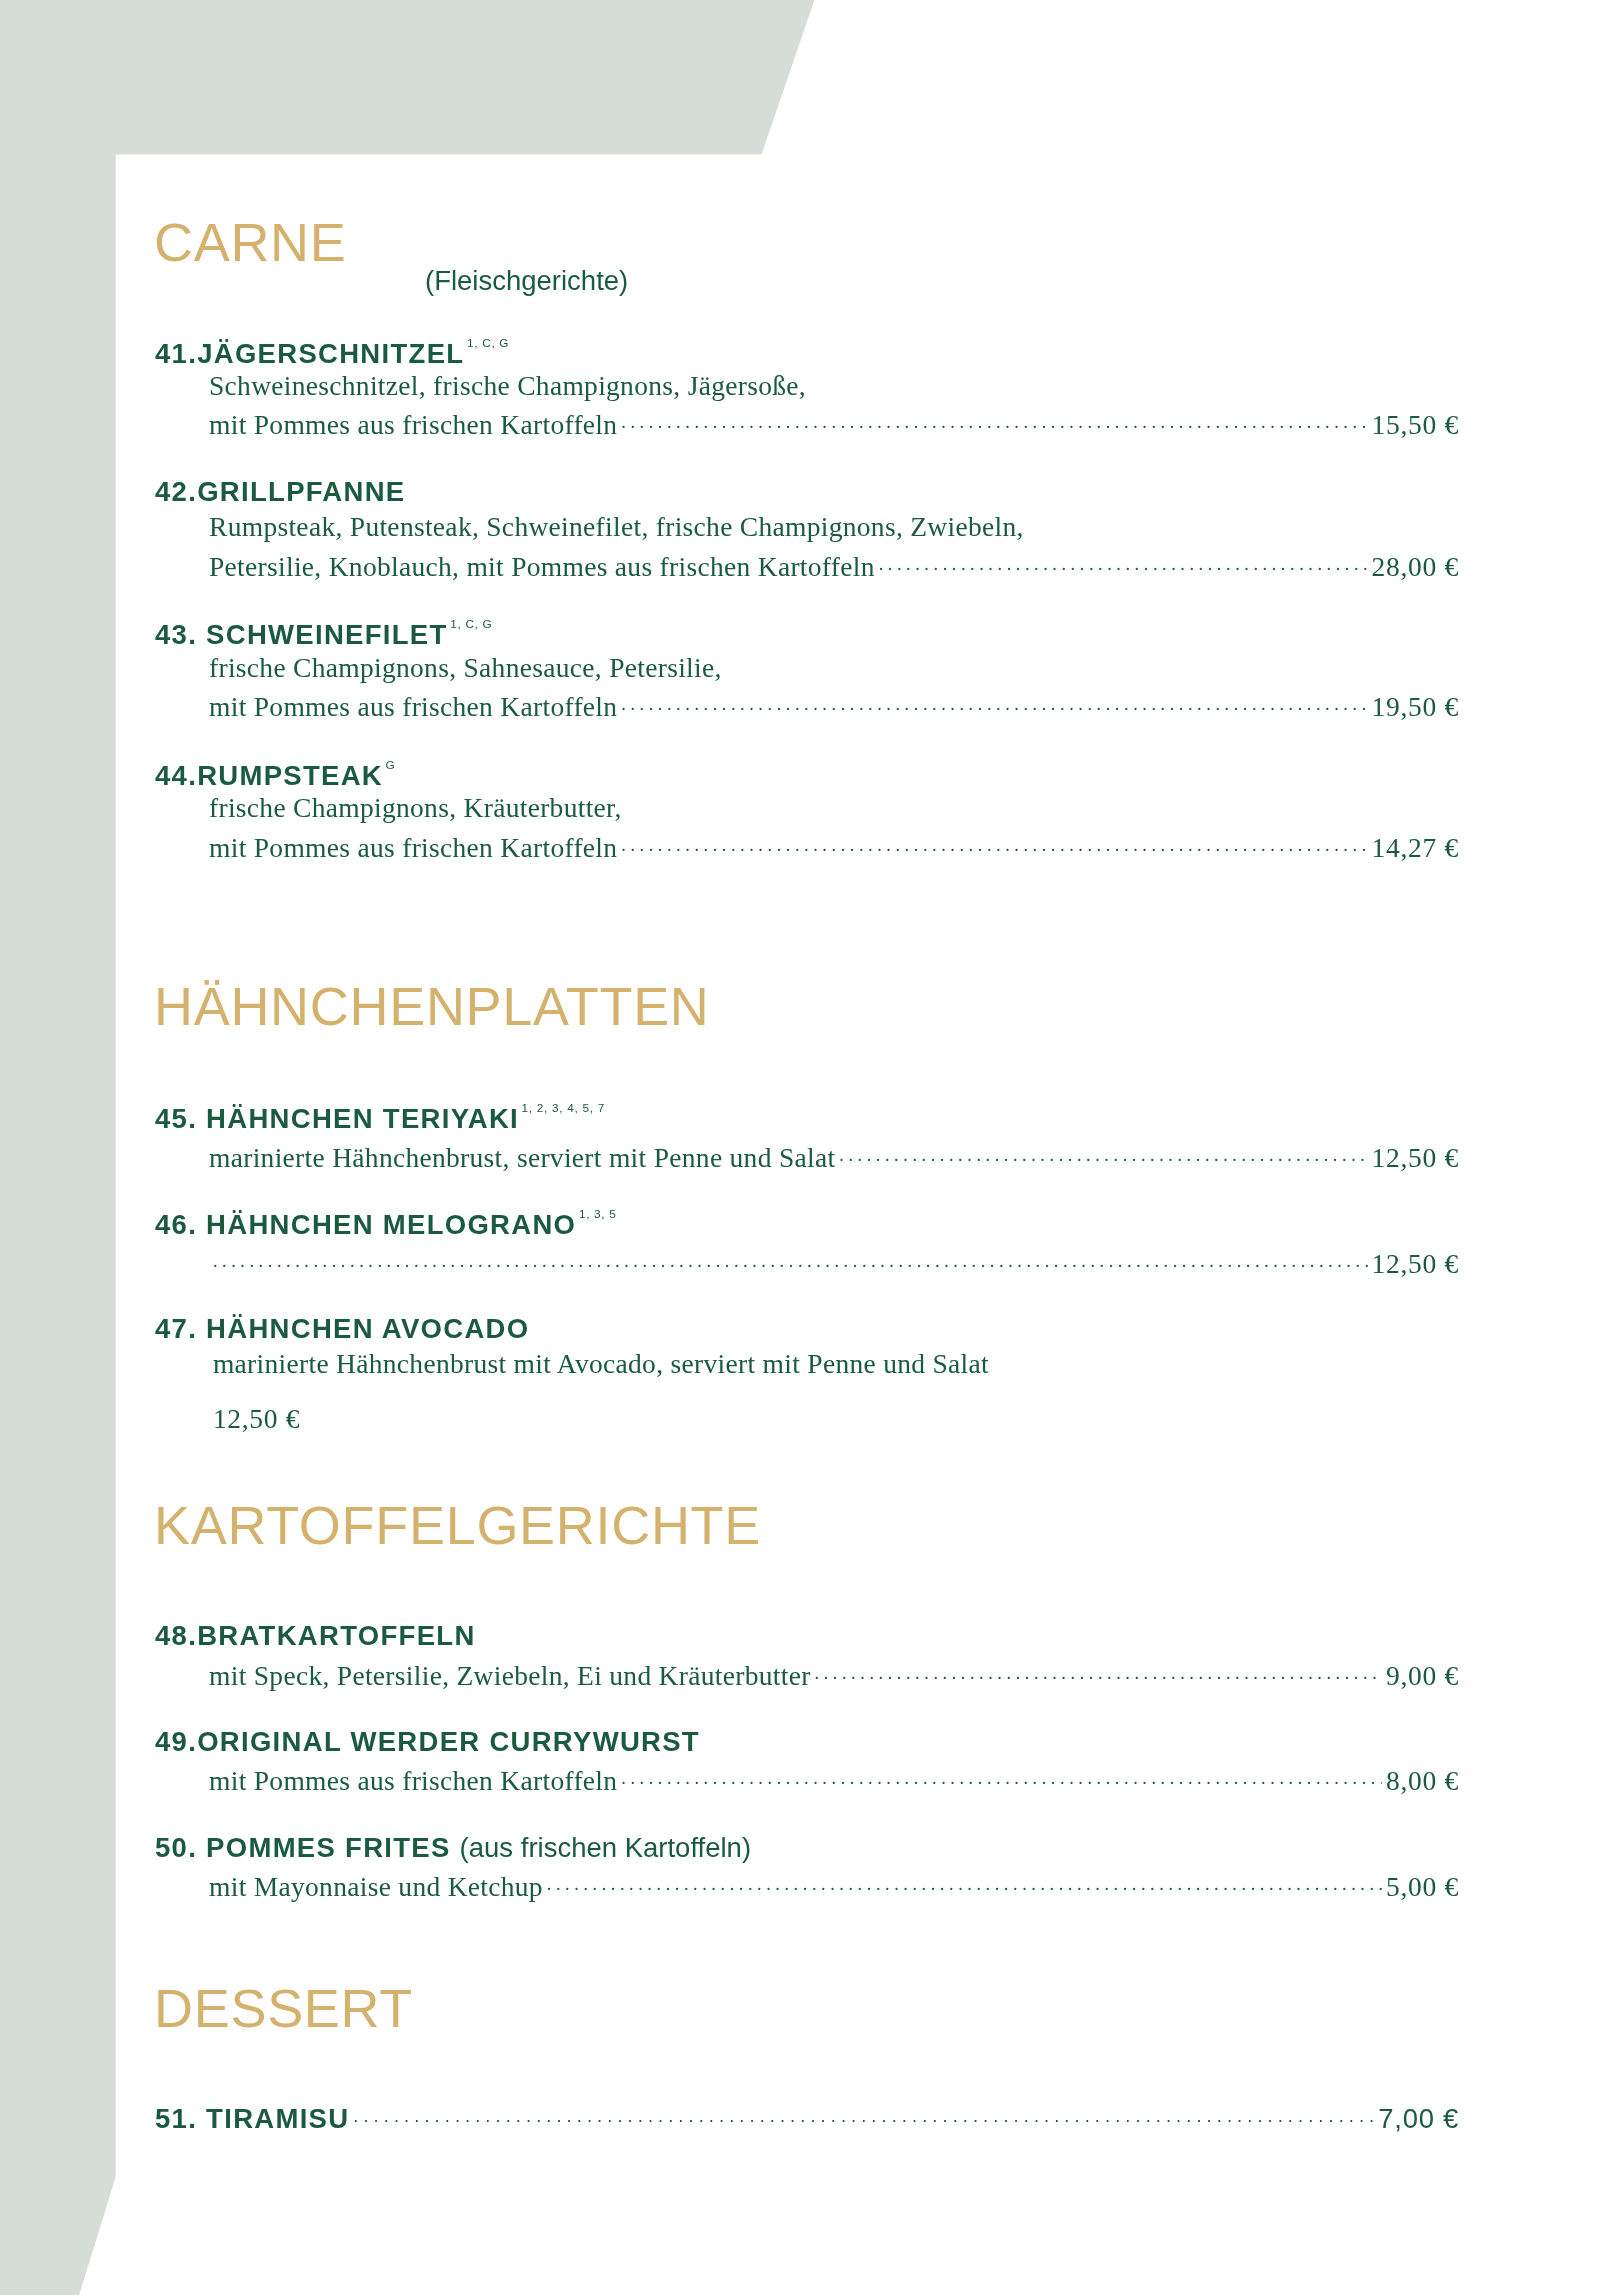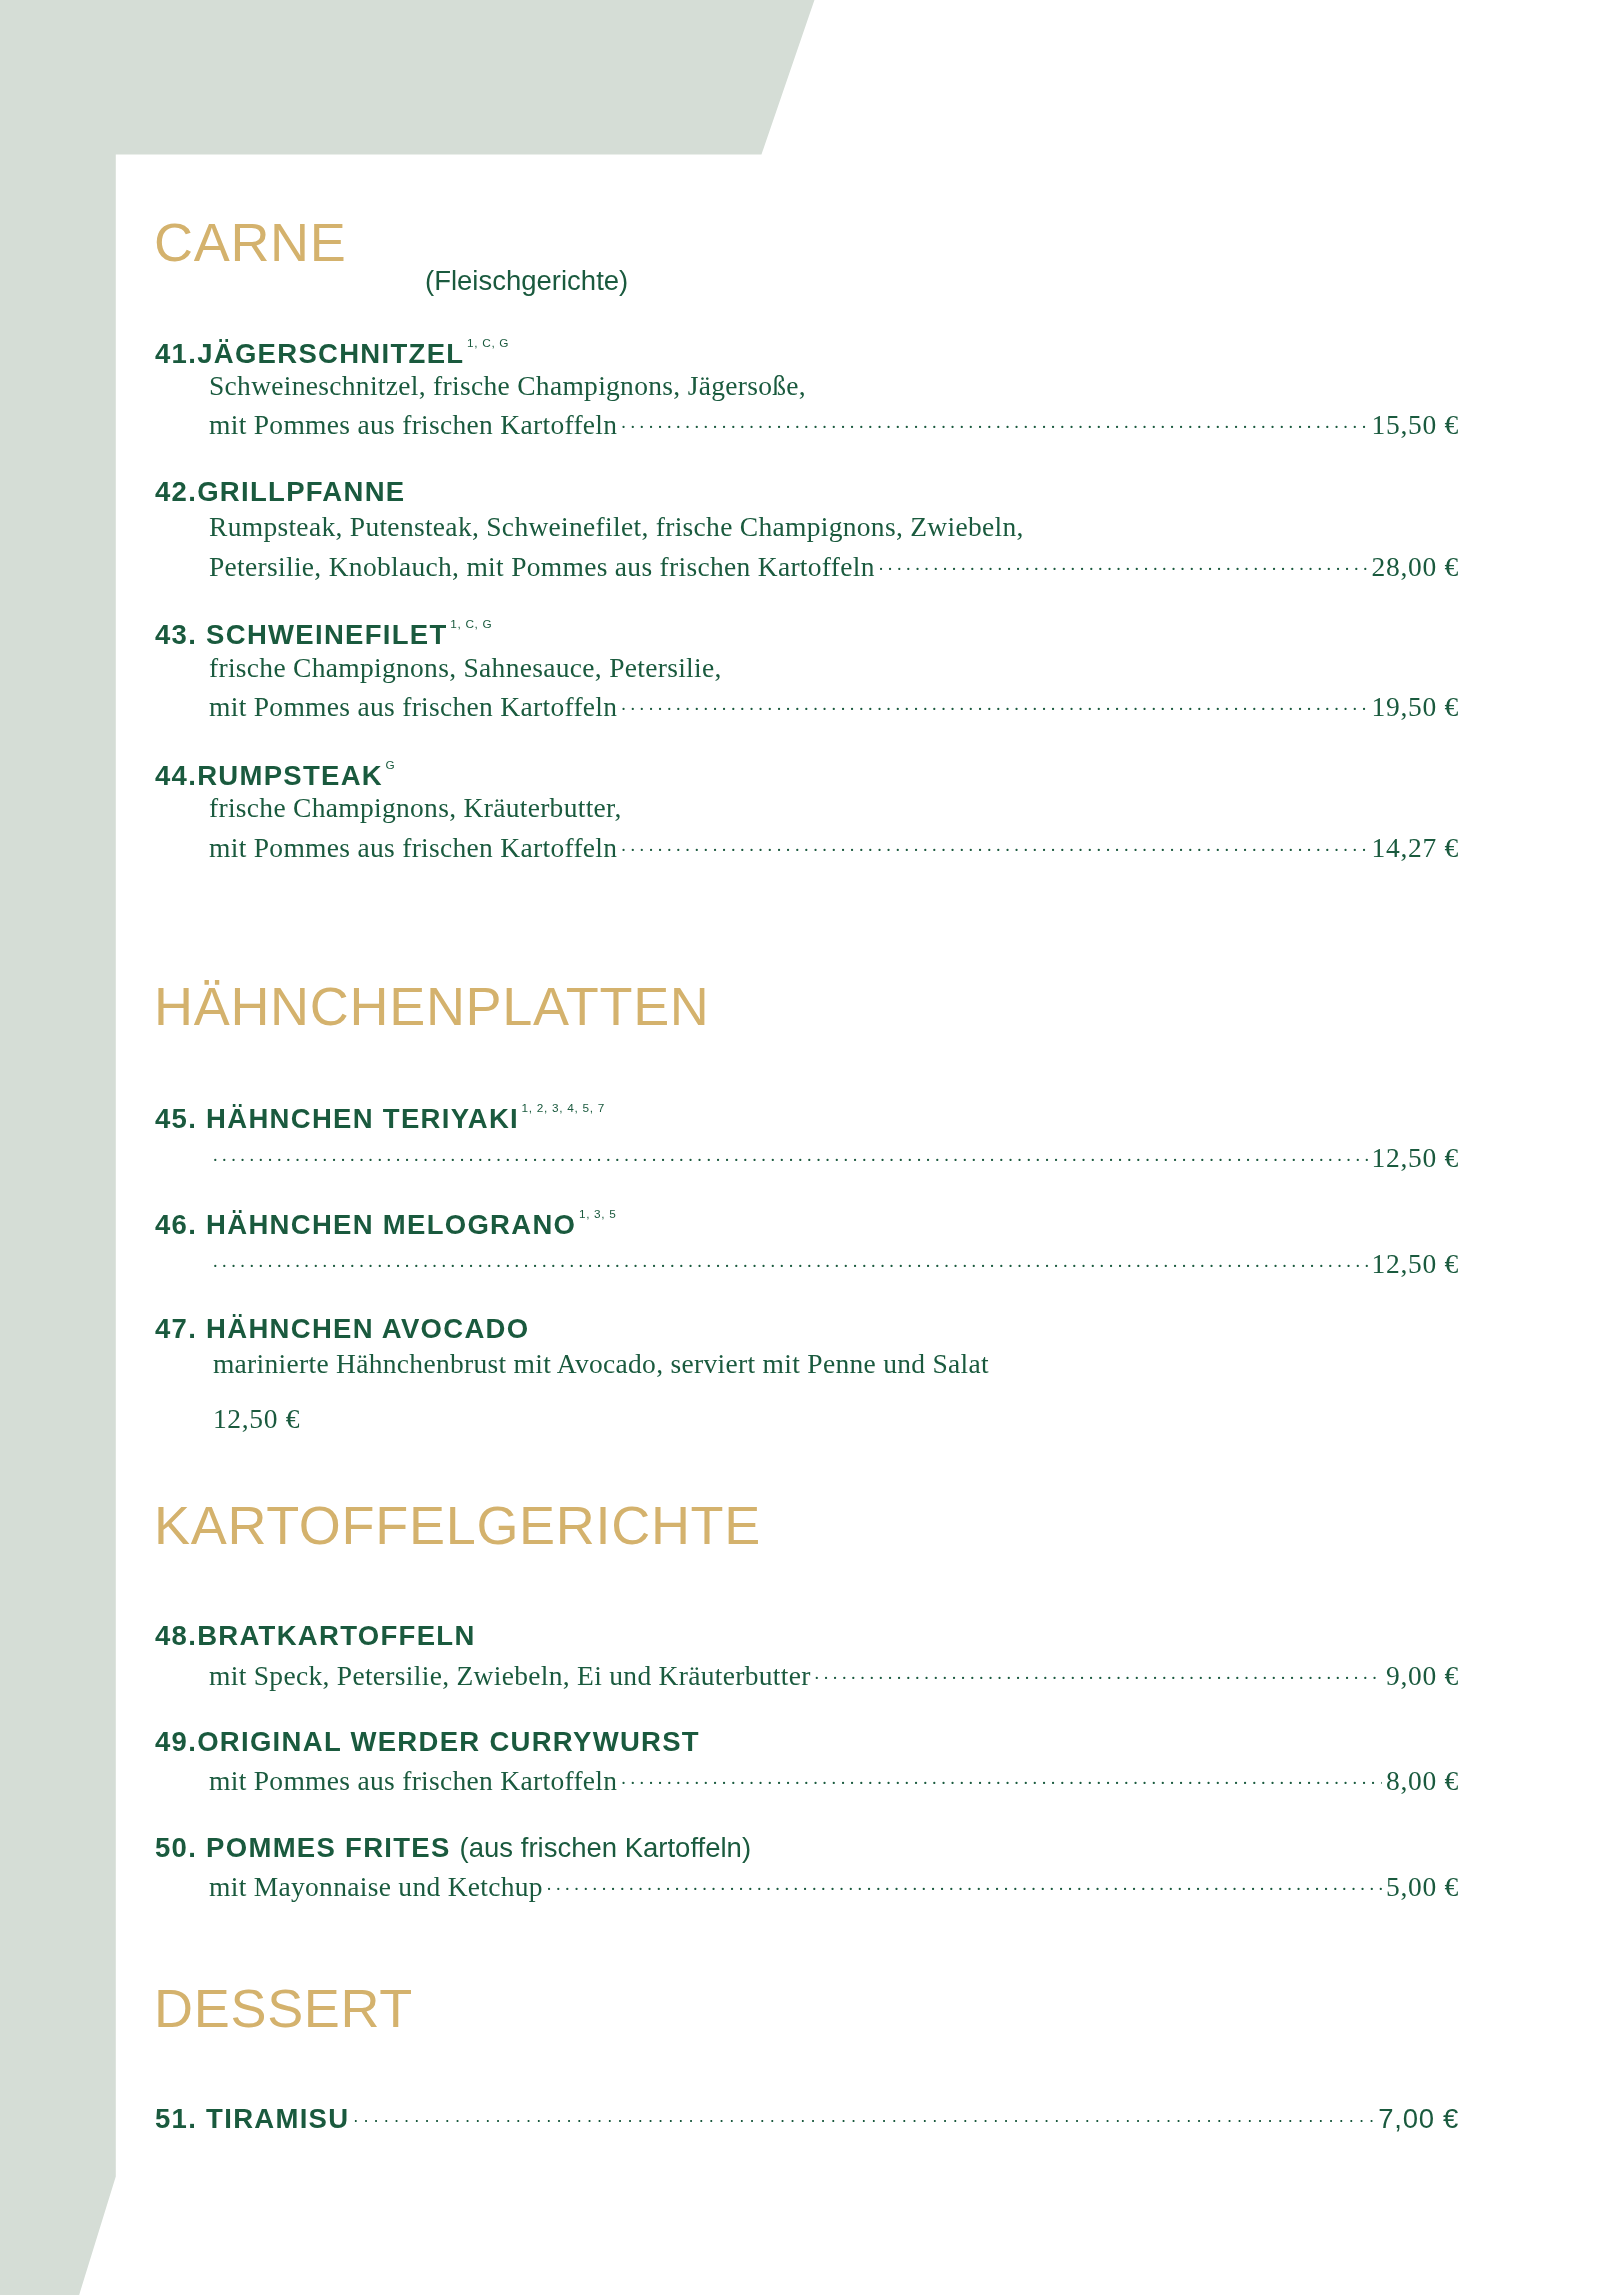--- a/index.html
+++ b/index.html
@@ -81,20 +81,21 @@
   <span class="dots"></span>
   <span class="price">14,27 €</span>
 </div>
 
 <div class="abs section-title" style="left:154px; top:979px;">HÄHNCHENPLATTEN</div>
 
 <div class="abs item-title" style="left:155px; top:1103px;">
   <span>45.</span> <span>HÄHNCHEN TERIYAKI</span><span class="allergens">1, 2, 3, 4, 5, 7</span>
 </div>
 <div class="abs desc line" style="left:209px; top:1139px; width:1250px;">
+  <span class="text">marinierte Hähnchenbrust, serviert mit Penne und Salat</span>
   <span class="dots"></span>
   <span class="price">12,50 €</span>
 </div>
 
 <div class="abs item-title" style="left:155px; top:1209px;">
   <span>46.</span> <span>HÄHNCHEN MELOGRANO</span><span class="allergens">1, 3, 5</span>
 </div>
 <div class="abs desc line" style="left:209px; top:1245px; width:1250px;">
   <span class="dots"></span>
   <span class="price">12,50 €</span>

